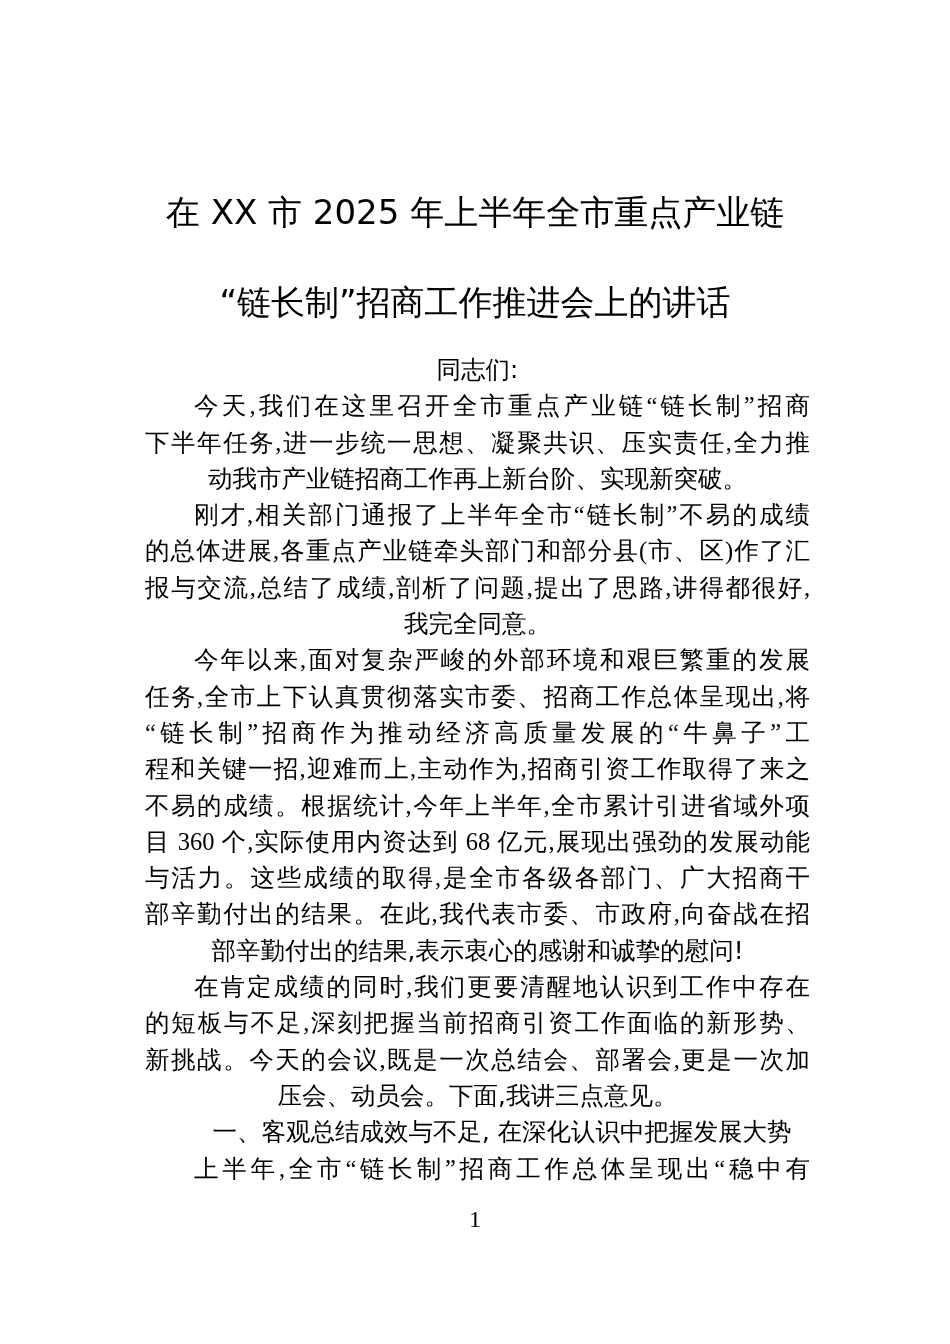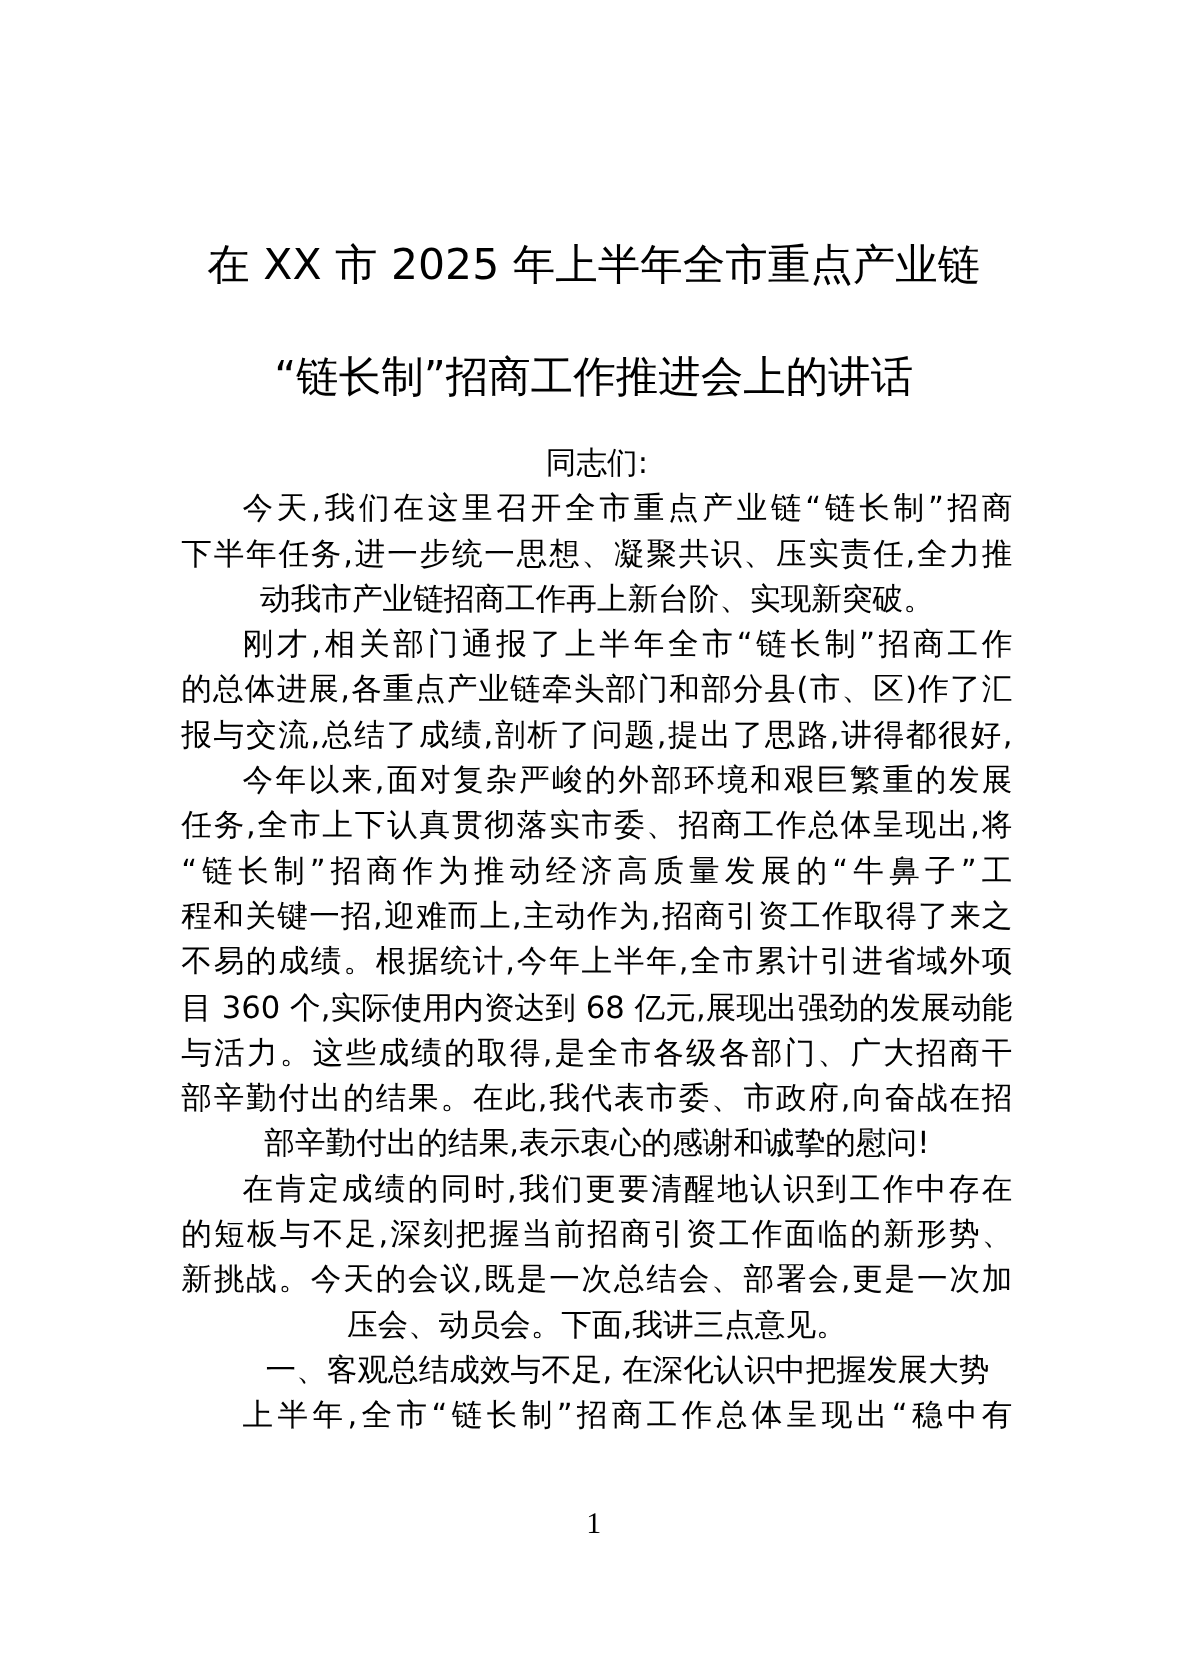--- a/index.html
+++ b/index.html
@@ -46,20 +46,21 @@
     line-height: 36.3px;
     font-size: 24.5px;
     white-space: nowrap;
     overflow: visible;
     text-align: center;
   }
   .line.indent { padding-left: 49px; }
   .line.just {
     text-align: justify;
     text-align-last: justify;
+    font-family: Liberation Serif, serif;
   }
   .page-number {
     position: absolute;
     left: 0;
     width: 950px;
     top: 1188px;
     text-align: center;
     font-family: "Liberation Serif", "DejaVu Serif", serif;
     font-size: 24px;
     line-height: 30px;
@@ -77,23 +78,24 @@
 
     <div class="line">同志们:</div>
 
     <div>
       <div class="line indent just">今天,我们在这里召开全市重点产业链“链长制”招商</div>
       <div class="line just">下半年任务,进一步统一思想、凝聚共识、压实责任,全力推</div>
       <div class="line">动我市产业链招商工作再上新台阶、实现新突破。</div>
     </div>
 
     <div>
-      <div class="line indent just">刚才,相关部门通报了上半年全市“链长制”招商工作</div>
+      <div class="line indent just">刚才,相关部门通报了上半年全市“链长制”不易的成绩</div>
       <div class="line just">的总体进展,各重点产业链牵头部门和部分县(市、区)作了汇</div>
       <div class="line just">报与交流,总结了成绩,剖析了问题,提出了思路,讲得都很好,</div>
+      <div class="line">我完全同意。</div>
     </div>
 
     <div>
       <div class="line indent just">今年以来,面对复杂严峻的外部环境和艰巨繁重的发展</div>
       <div class="line just">任务,全市上下认真贯彻落实市委、招商工作总体呈现出,将</div>
       <div class="line just">“链长制”招商作为推动经济高质量发展的“牛鼻子”工</div>
       <div class="line just">程和关键一招,迎难而上,主动作为,招商引资工作取得了来之</div>
       <div class="line just">不易的成绩。根据统计,今年上半年,全市累计引进省域外项</div>
       <div class="line just">目 360 个,实际使用内资达到 68 亿元,展现出强劲的发展动能</div>
       <div class="line just">与活力。这些成绩的取得,是全市各级各部门、广大招商干</div>

